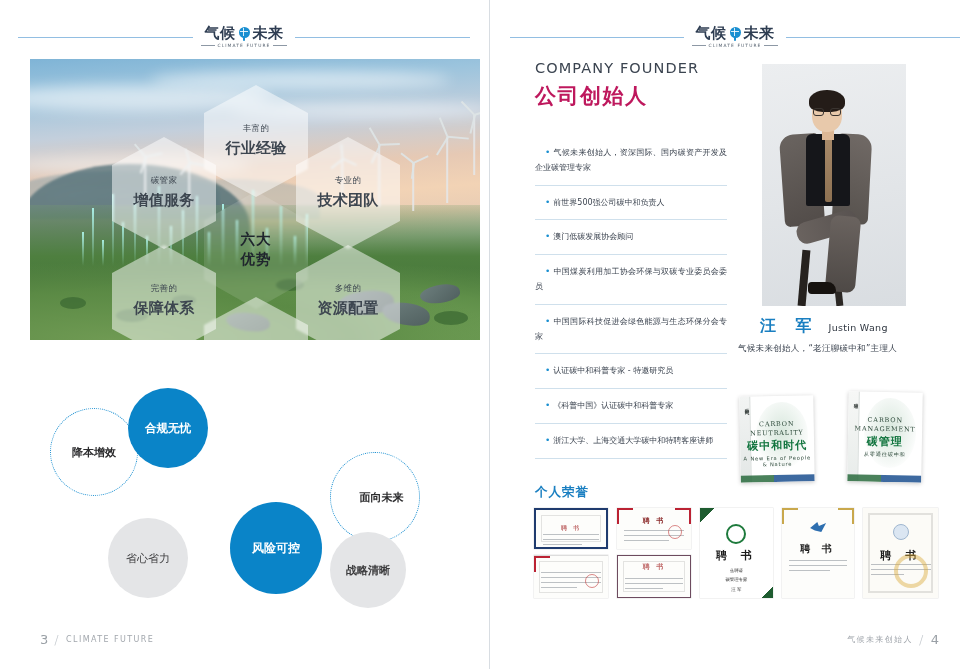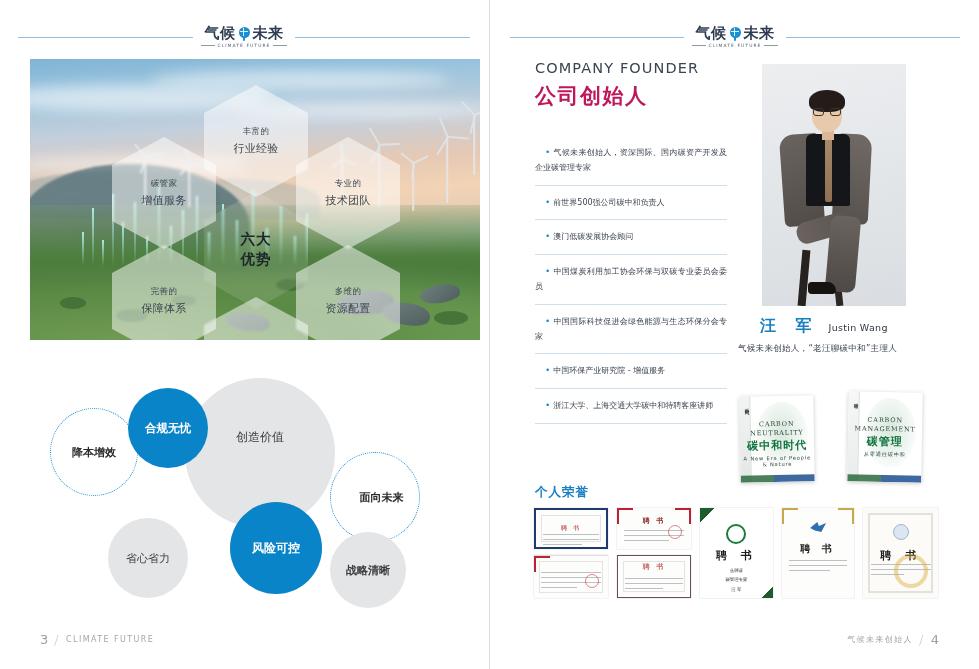--- a/index.html
+++ b/index.html
@@ -120,21 +120,21 @@
   .hex {
     position:absolute;
     clip-path: polygon(50% 0%, 100% 25%, 100% 75%, 50% 100%, 0% 75%, 0% 25%);
     display:flex; flex-direction:column; align-items:center; justify-content:center;
     text-align:center; color:#3d4650; line-height:1.55;
     background:rgba(255,255,255,.50);
     backdrop-filter: blur(1px);
   }
   .hex span { font-size:8.5px; letter-spacing:.3px; }
   .hex .l1 { font-weight:400; }
-  .hex .l2 { font-weight:400; font-size:11px; margin-top:2px; }
+  .hex .l2 { font-weight:700; font-size:15px; margin-top:2px; }
   .hex-center {
     background:rgba(255,255,255,.12);
     color:#20262e;
   }
   .hex-center .c1, .hex-center .c2 {
     font-size:14.5px; font-weight:700; letter-spacing:1px; line-height:1.35;
   }
 
   
   .bubbles { position:absolute; left:30px; top:360px; width:450px; height:260px; }
@@ -458,23 +458,20 @@
         <span class="l2">保障体系</span>
       </div>
 
       <div class="hex" style="left:82px; top:78px; width:104px; height:112px;">
         <span class="l1">碳管家</span>
         <span class="l2">增值服务</span>
       </div>
     </div>
 
     <div class="bubbles">
-      <div class="bub plain" style="left:155px; top:18px; width:150px; height:150px; background:#e4e5e7; font-weight:400;">
-        <span style="font-size:12px; color:#3b3b3d; position:relative; top:-16px;">创造价值</span>
-      </div>
 
       <div class="bub dash" style="left:20px; top:48px; width:88px; height:88px;">
         <span style="font-size:11px;">降本增效</span>
       </div>
 
       <div class="bub blue" style="left:98px; top:28px; width:80px; height:80px;">
         <span style="font-size:11.5px;">合规无忧</span>
       </div>
 
 
@@ -538,21 +535,24 @@
     <div class="bullet-item">
       <p>澳门低碳发展协会顾问</p>
     </div>
     <div class="bullet-item">
       <p>中国煤炭利用加工协会环保与双碳专业委员会委员</p>
     </div>
     <div class="bullet-item">
       <p>中国国际科技促进会绿色能源与生态环保分会专家</p>
     </div>
     <div class="bullet-item">
-      <p>中国环保产业研究院 - 增值服务</p>
+      <p>认证碳中和科普专家 - 特邀研究员</p>
+    </div>
+    <div class="bullet-item">
+      <p>《科普中国》认证碳中和科普专家</p>
     </div>
     <div class="bullet-item">
       <p>浙江大学、上海交通大学碳中和特聘客座讲师</p>
     </div>
   </div>
 
   <div class="honors-title">个人荣誉</div>
 
   <div class="portrait">
     <div class="p-jacket-l"></div>

